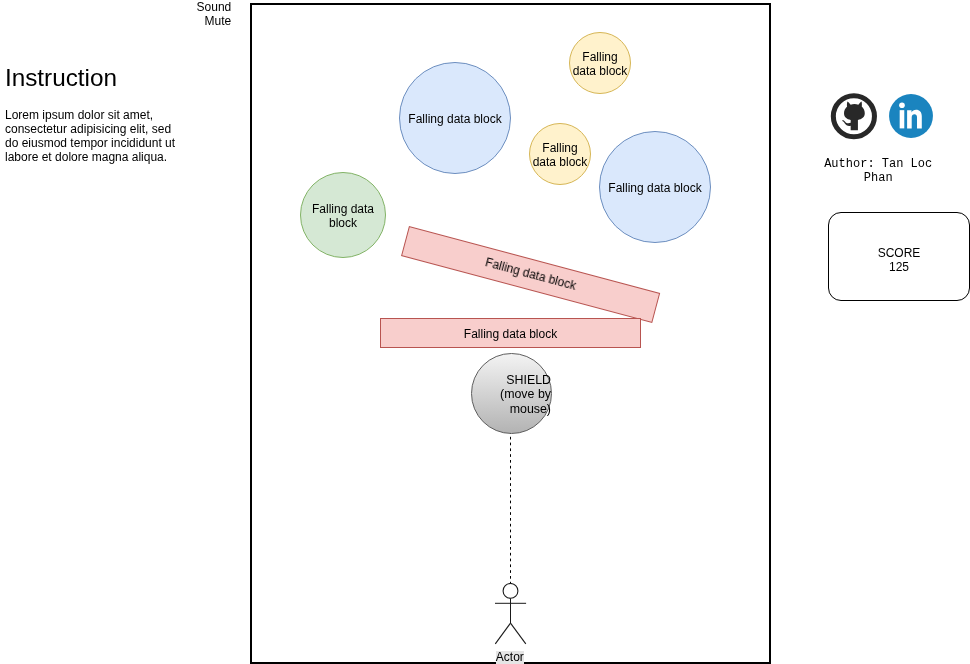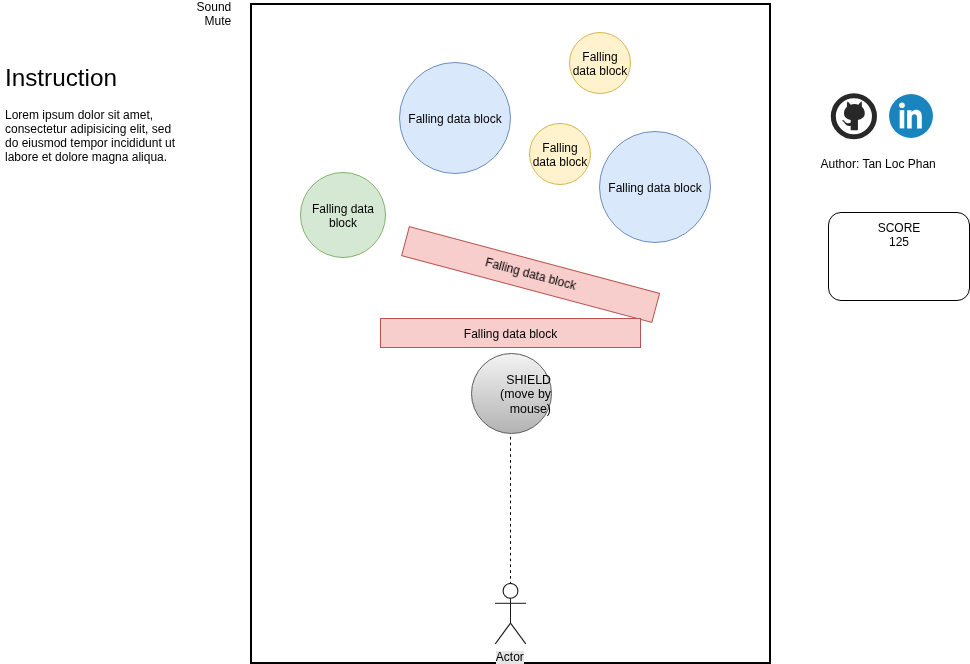--- a/index.html
+++ b/index.html
@@ -51,25 +51,25 @@
   #actor-figure { left:493px; top:583.2px; }
   #actor-label { left:495.8px; top:651px; width:28px; height:13px; font-size:12px; line-height:13px; text-align:center; background:#e5e5e5; box-shadow:0 0 0 0 #fff; }
   #actor-label::after { content:""; position:absolute; left:0; top:13px; width:28px; height:3px; background:#fff; }
 
   
   #social-icons { left:830px; top:92px; width:110px; height:48px; }
   .social-link { position:absolute; display:block; }
   #github-link { left:0.4px; top:0.5px; }
   #linkedin-link { left:58.3px; top:0.5px; }
   #social-icons svg { display:block; }
-  #author-text { left:820.2px; top:157px; width:116px; text-align:center; font-size:12px; line-height:14px; }
+  #author-text { left:820.2px; top:157px; width:116px; text-align:center; font-size:12px; line-height:14px;font-family:Liberation Mono, monospace; }
   #score-box {
     left:828px; top:212px; width:142px; height:89px; padding-top:7.5px;
     border:1.4px solid #000; border-radius:13px; box-sizing:border-box;
-    display:flex; align-items:center; flex-direction:column;
+    display:flex; align-items:center; justify-content:center; flex-direction:column;
     text-align:center; font-size:12px; line-height:14px;
   }
 
   
   #block-b1 { left:399px; top:62px;  width:112px; height:112px; }
   #block-y1 { left:569px; top:32px;  width:62px;  height:62px;  }
   #block-y2 { left:529px; top:123px; width:62px;  height:62px;  }
   #block-b2 { left:599px; top:131px; width:112px; height:112px; }
   #block-g1 { left:300px; top:172px; width:86px;  height:86px;  }
   #block-p1 { left:409px; top:225.6px; width:260px; height:30.5px; padding-top:0px; transform-origin:0 0; transform:rotate(var(--rot,14.95deg)) translateZ(0); }

